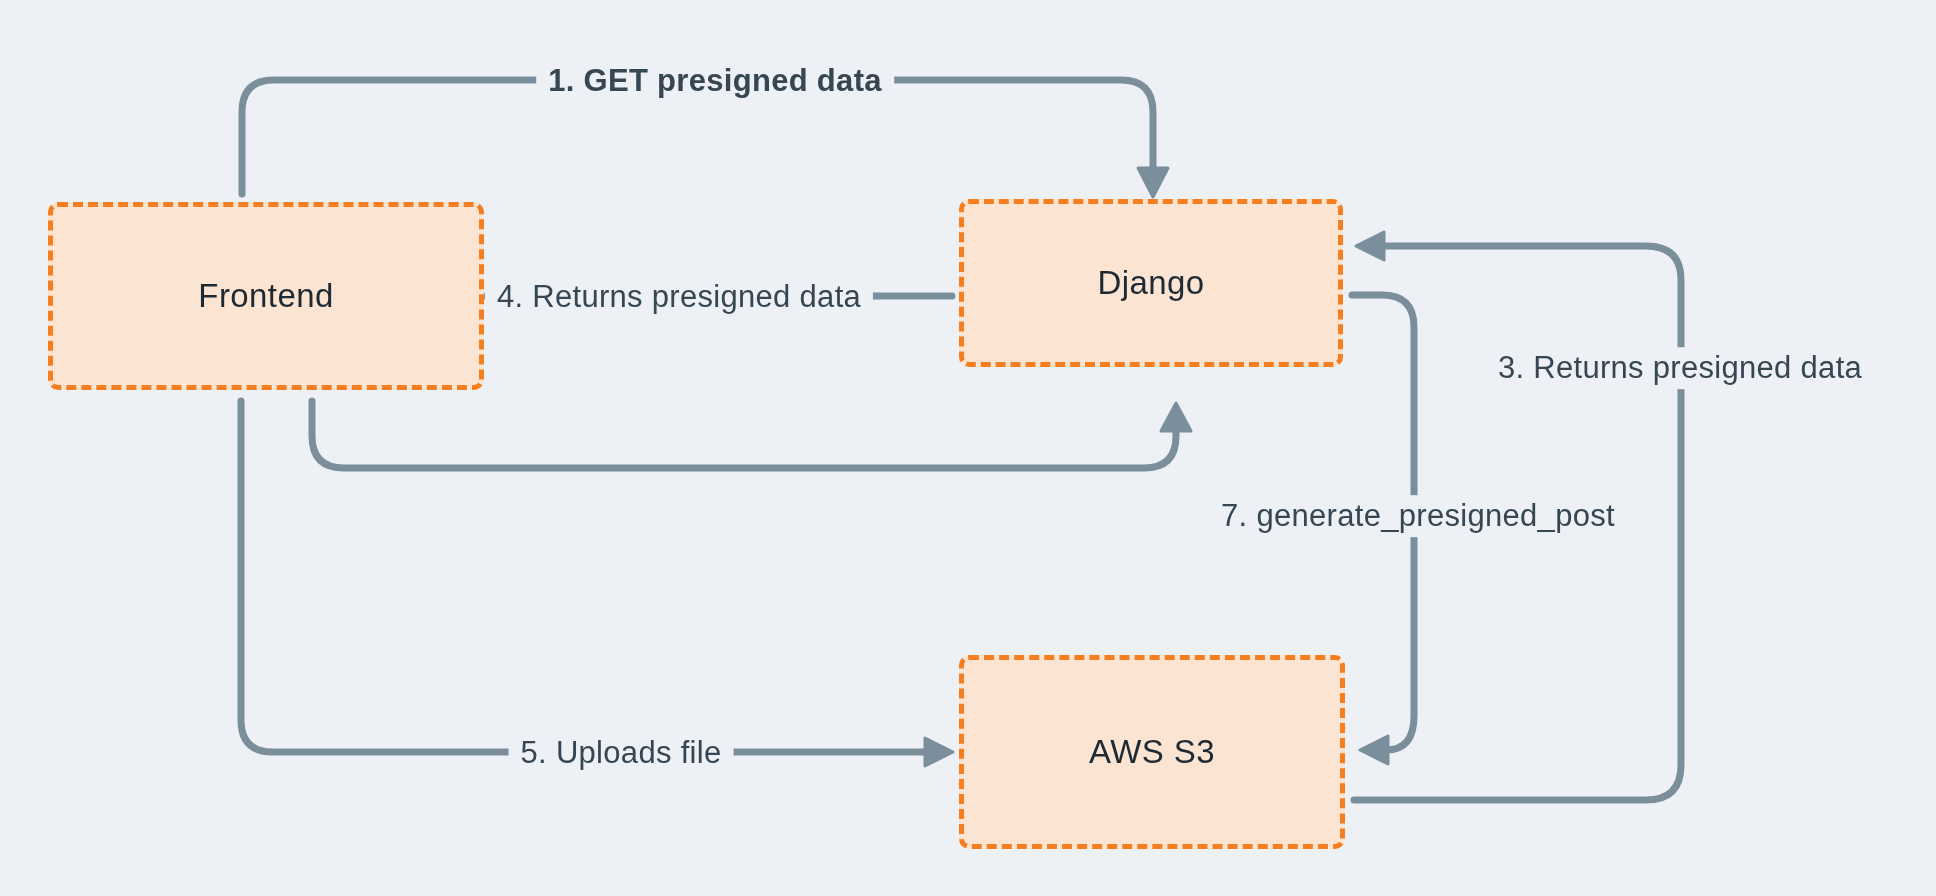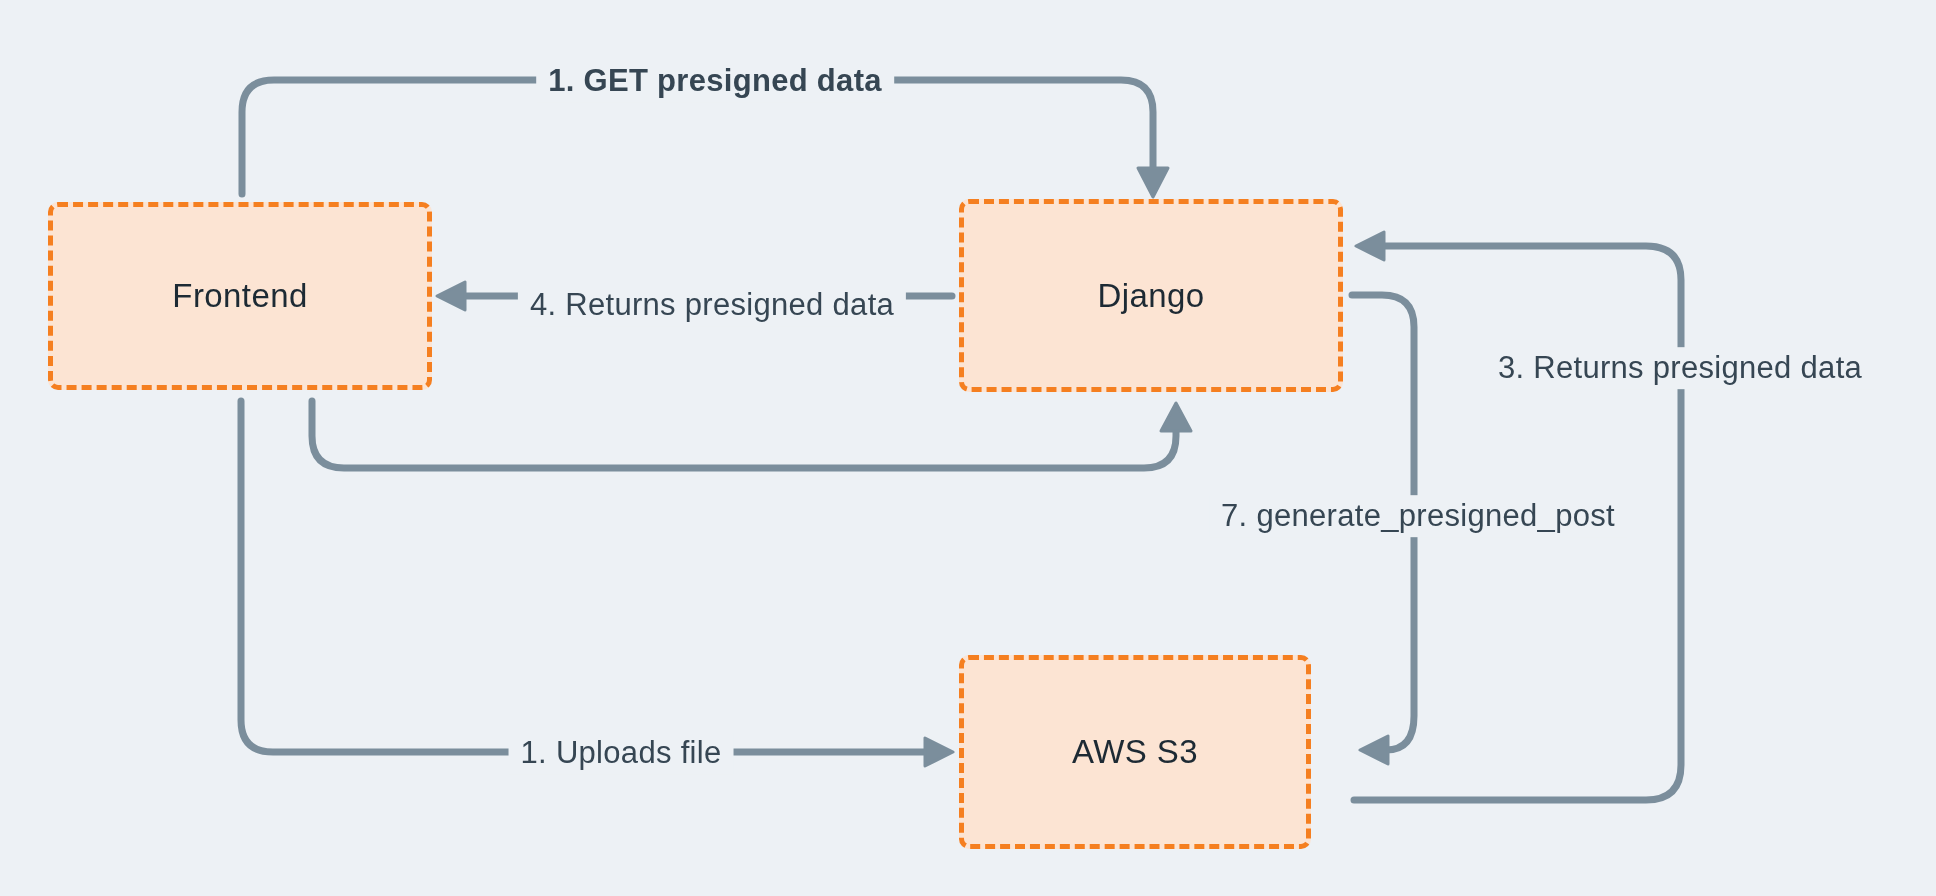--- a/index.html
+++ b/index.html
@@ -46,36 +46,36 @@
     background:var(--node-fill);
     border:5px dashed var(--node-border);
     border-radius:10px;
     display:flex;
     align-items:center;
     justify-content:center;
     color:var(--node-text);
     font-size:33px;
     letter-spacing:0.4px;
   }
-  .node-frontend{left:48px;top:202px;width:384px;height:188px;align-items:center;}
-  .node-django{left:959px;top:199px;width:384px;height:193px;}
-  .node-aws-s3{left:959px;top:655px;width:352px;height:194px;}
+  .node-frontend{left:48px;top:202px;width:436px;height:188px;align-items:center;}
+  .node-django{left:959px;top:199px;width:384px;height:168px;}
+  .node-aws-s3{left:959px;top:655px;width:386px;height:194px;}
   .edge-label{
     position:absolute;
     transform:translate(-50%,-50%);
     background:var(--bg);
     color:var(--label-text);
     font-size:31px;
     letter-spacing:0.3px;
     padding:3px 12px;
     white-space:pre;
     line-height:1.15;
   }
   .edge-label-1{left:715px;top:81px;font-weight:bold;}
-  .edge-label-4{left:712px;top:297px;margin-top:8px;}
+  .edge-label-4{left:679px;top:297px;}
   .edge-label-6{left:707px;top:469px;}
   .edge-label-2{left:1418px;top:516px;}
   .edge-label-3{left:1680px;top:368px;text-align:center;}
   .edge-label-5{left:621px;top:753px;}
 </style>
 </head>
 <body>
 
 <div class="stage">
 
@@ -119,15 +119,15 @@
     <span>Django</span>
   </div>
   <div class="node node-aws-s3">
     <span>AWS S3</span>
   </div>
 
   <div class="edge-label edge-label-1">1. GET presigned data</div>
   <div class="edge-label edge-label-2">7. generate_presigned_post</div>
   <div class="edge-label edge-label-3">3. Returns presigned data</div>
   <div class="edge-label edge-label-4">4. Returns presigned data</div>
-  <div class="edge-label edge-label-5">1. Uploads file</div>
+  <div class="edge-label edge-label-5">5. Uploads file</div>
 
 </div>
 
 </body></html>

